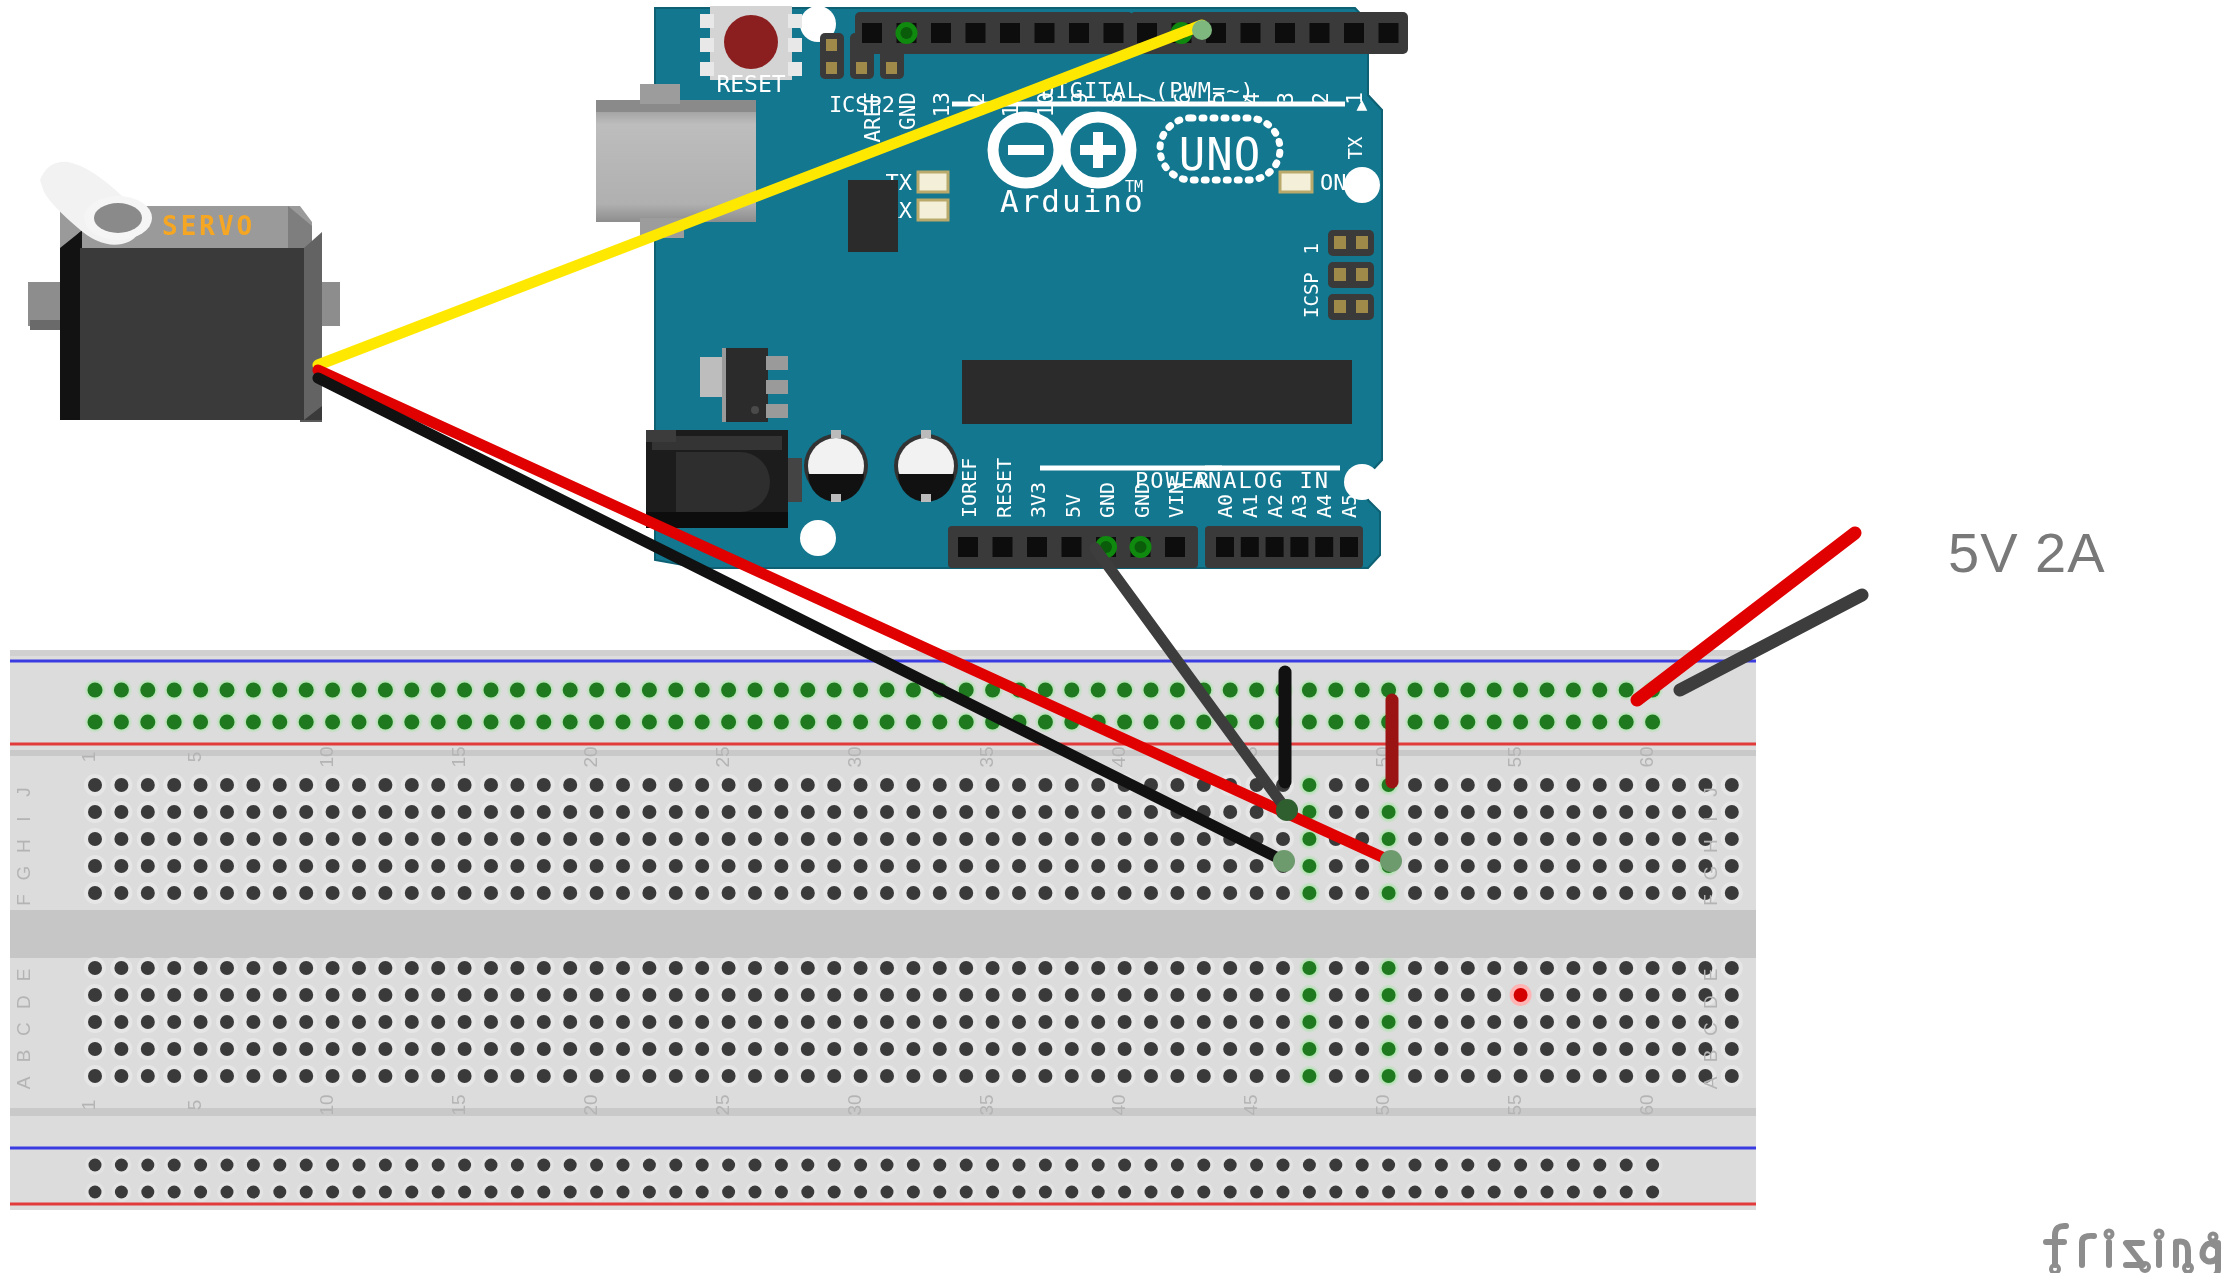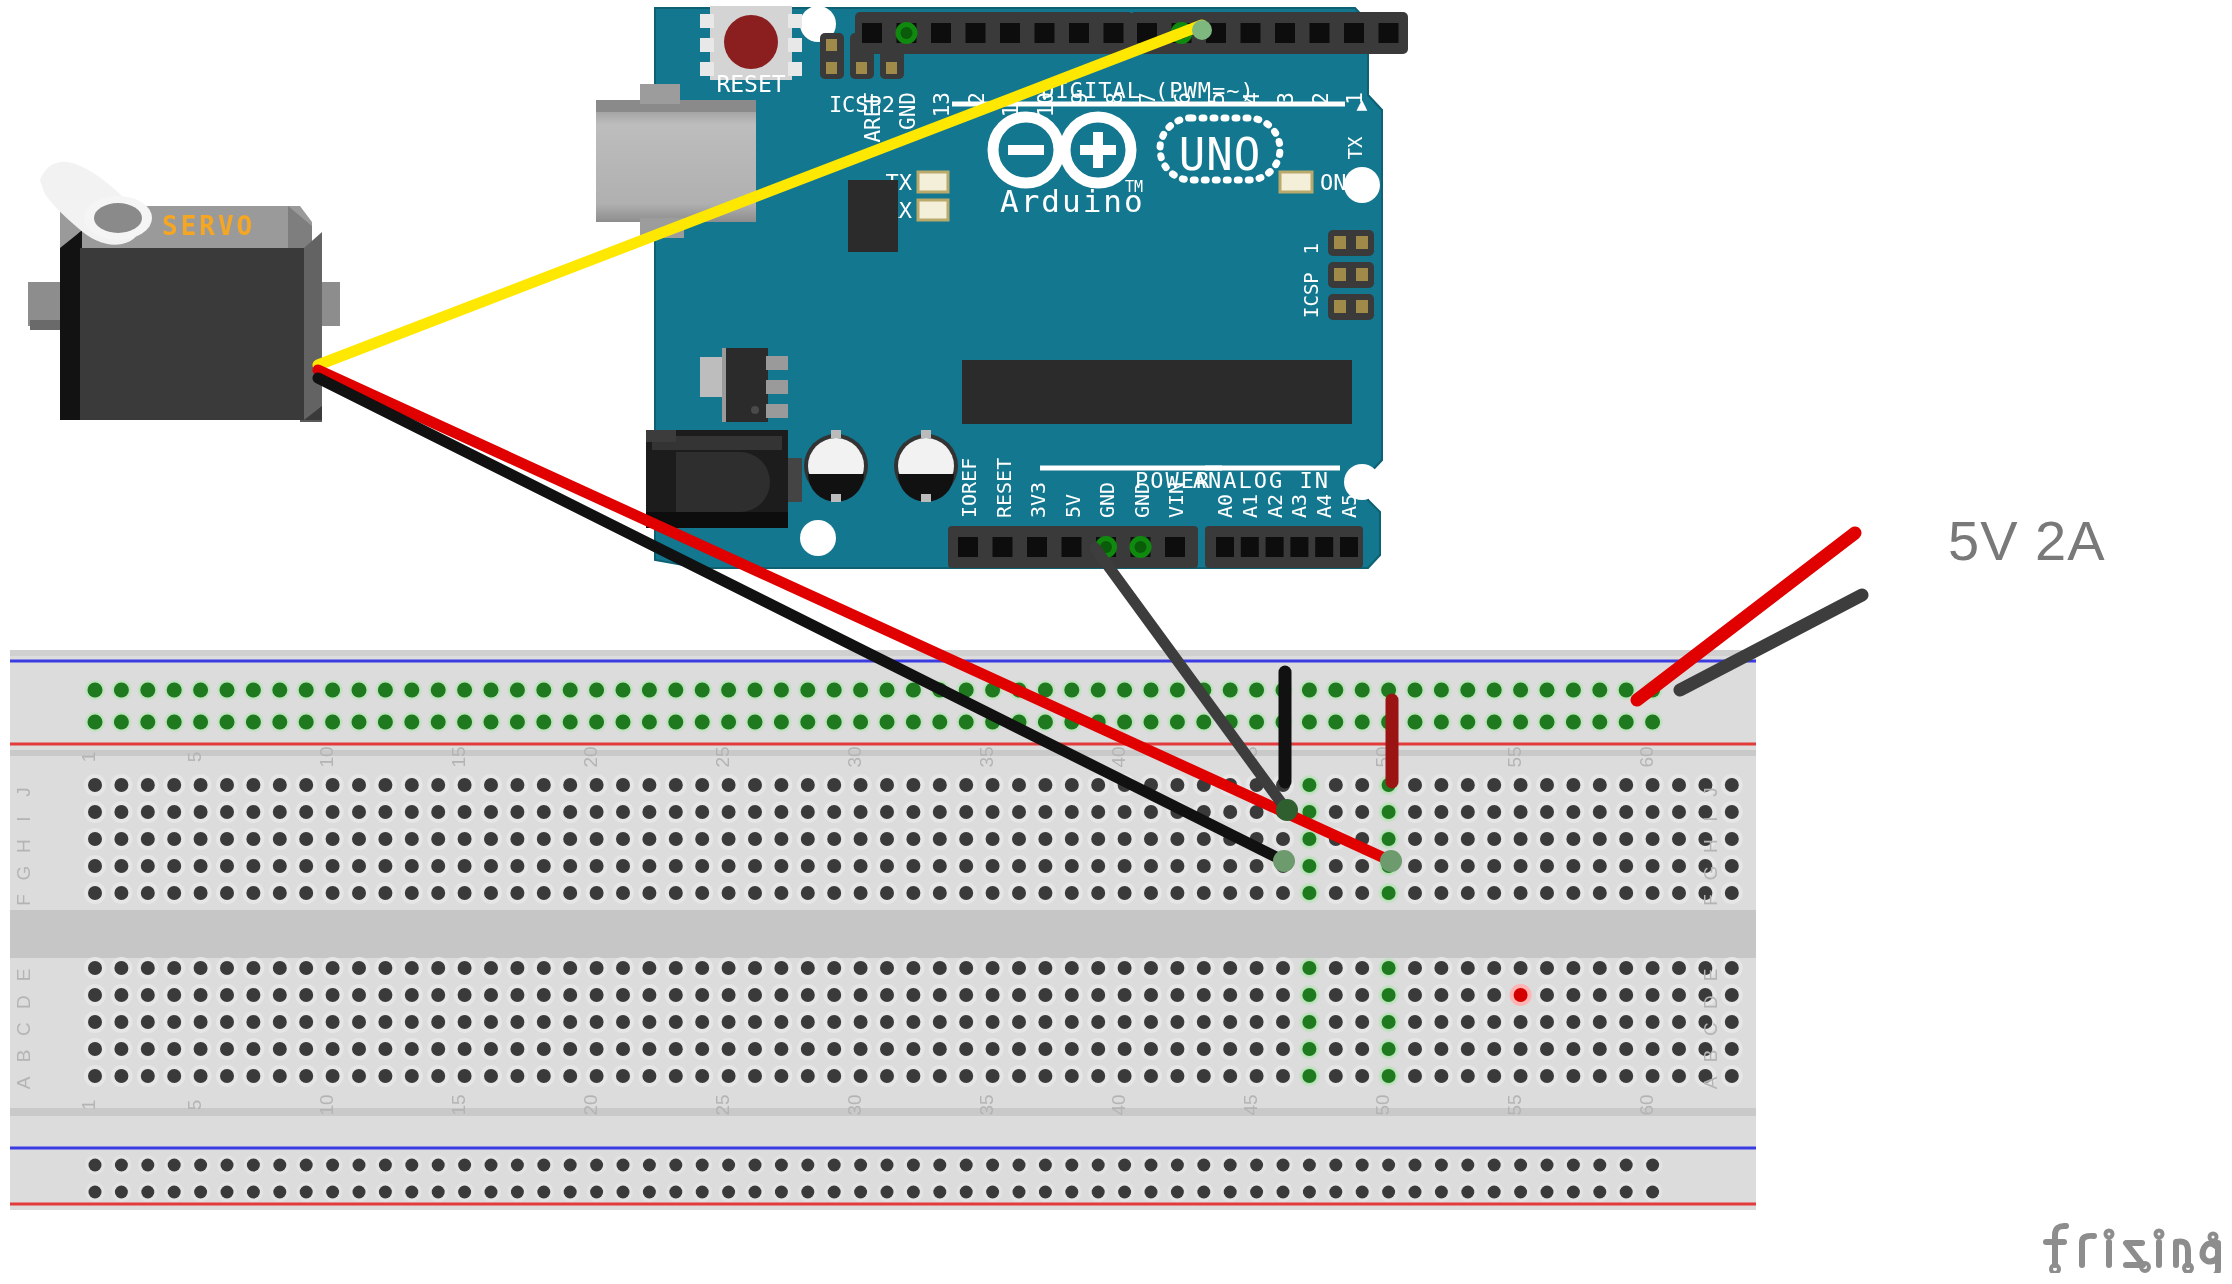--- a/index.html
+++ b/index.html
@@ -2,21 +2,21 @@
 <html><head>
 <meta charset="utf-8">
 <style>
   html,body{margin:0;padding:0;background:#ffffff;}
   body{width:2232px;height:1284px;overflow:hidden;font-family:"DejaVu Sans Mono",monospace;}
   #stage{position:relative;width:2232px;height:1284px;background:#fff;}
   svg{display:block;}
   .lbl{font-family:"DejaVu Sans Mono",monospace;fill:#ffffff;}
   .bbnum{font-family:"Liberation Sans",sans-serif;fill:#b4b4b4;font-size:19px;}
   .bbrow{font-family:"Liberation Sans",sans-serif;fill:#b4b4b4;font-size:19px;}
-  #voltage-label{position:absolute;left:1948px;top:508px;font-family:"Liberation Sans",sans-serif;
+  #voltage-label{position:absolute;left:1948px;top:520px;font-family:"Liberation Sans",sans-serif;
       font-size:56px;color:#797979;letter-spacing:1px;white-space:nowrap;}
   #fritzing-logo{position:absolute;left:2035px;top:1215px;width:190px;height:58px;}
 </style>
 </head>
 <body>
 
 <div id="stage">
 
   <svg width="2232" height="1284" viewBox="0 0 2232 1284">
     <defs>

